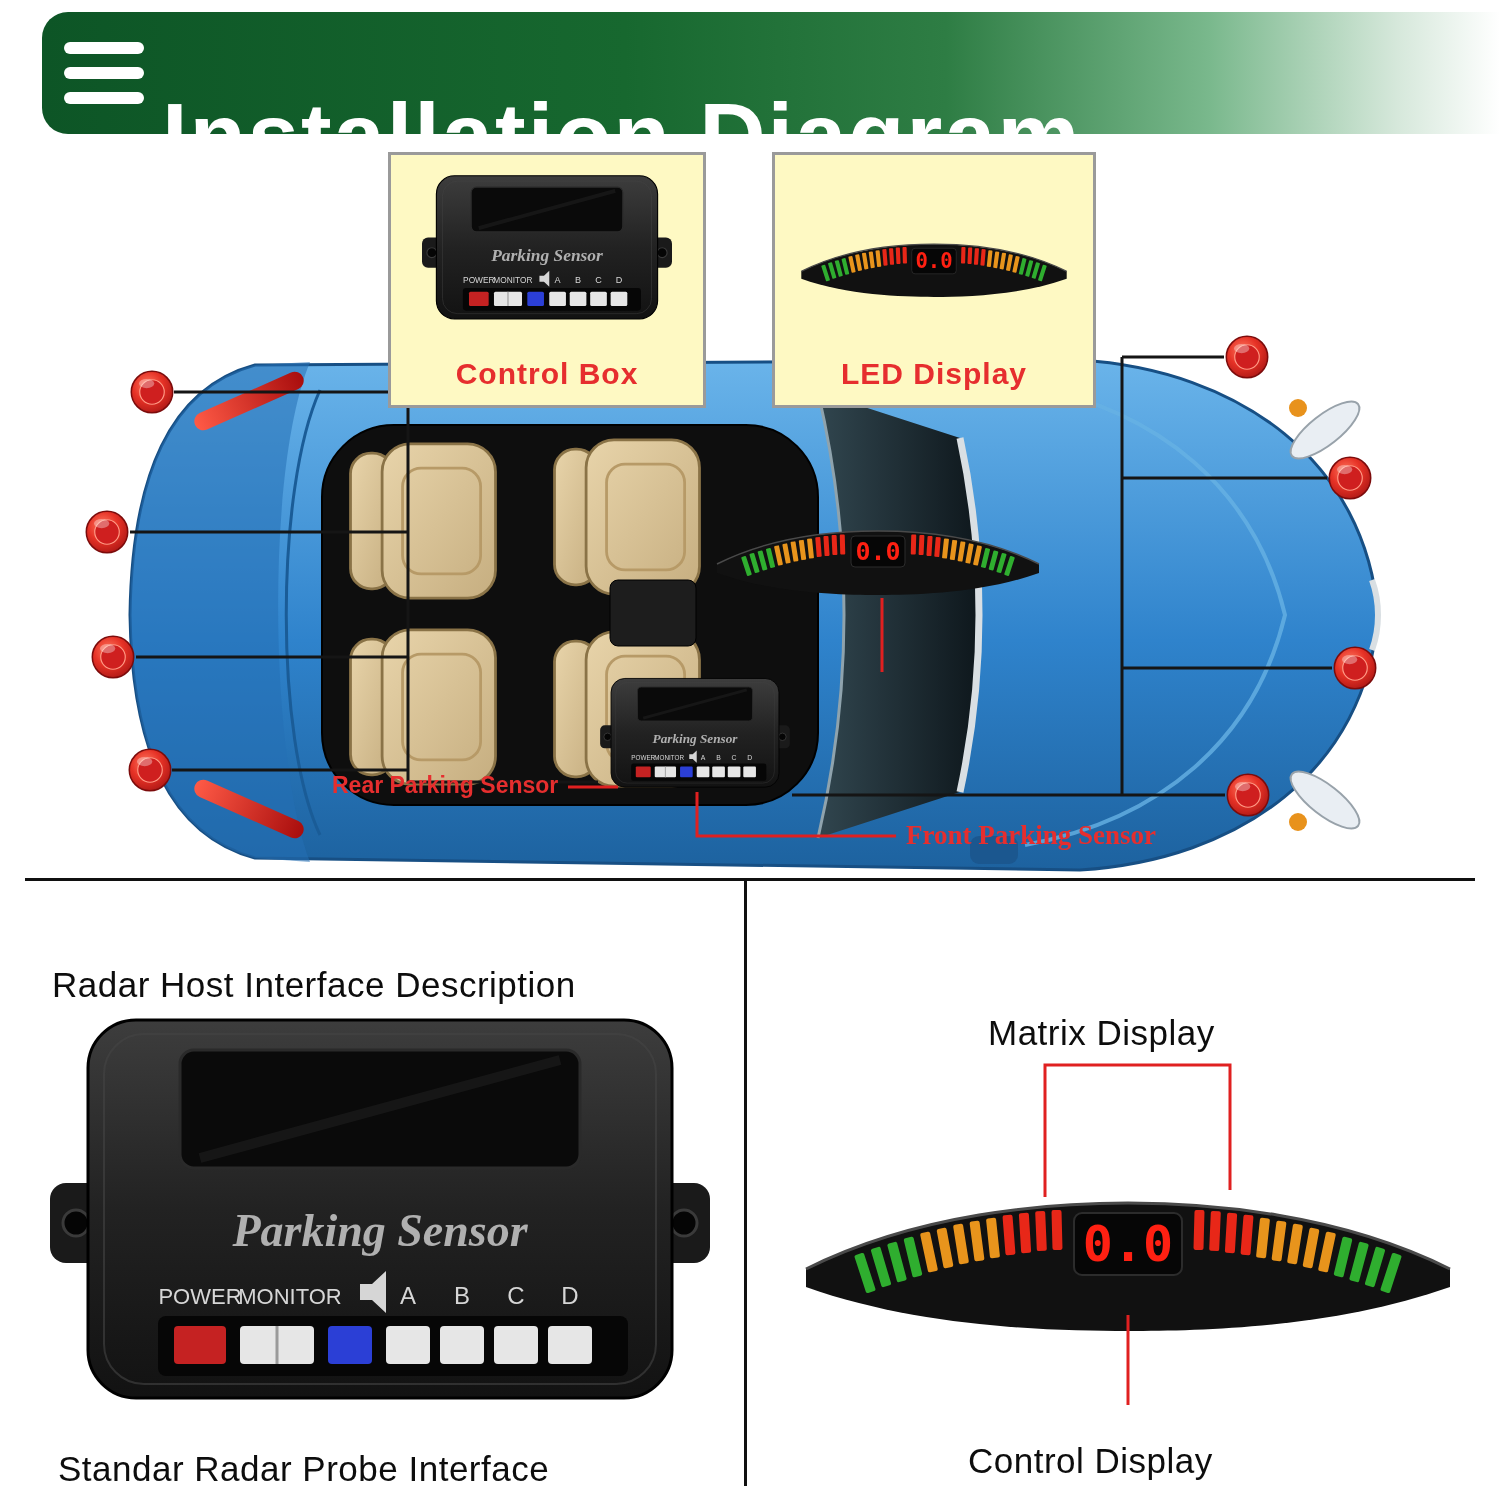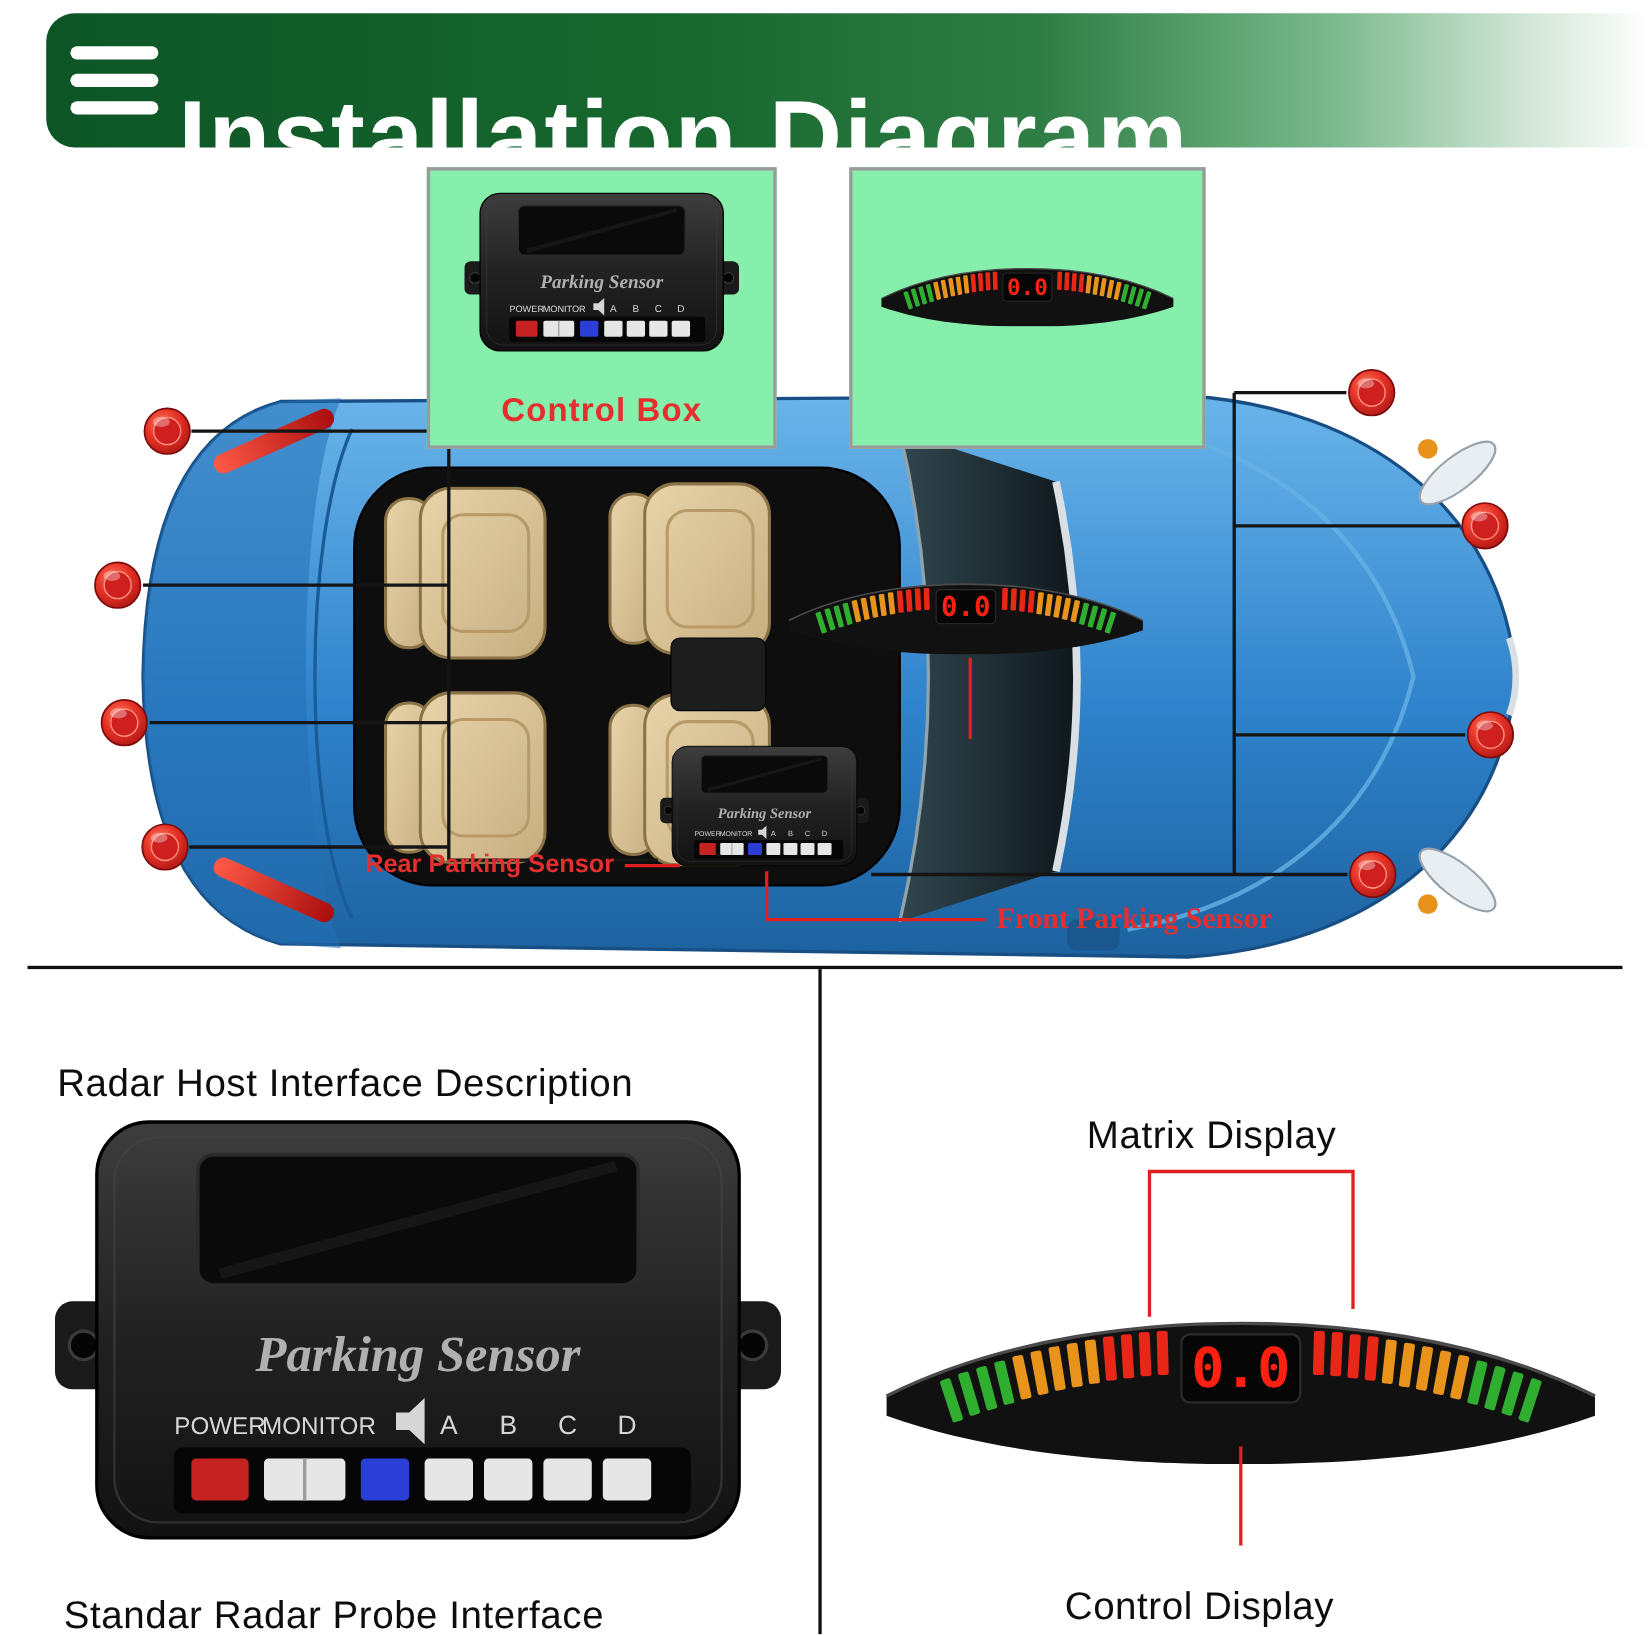--- a/index.html
+++ b/index.html
@@ -6,25 +6,25 @@
   .page{position:relative;width:1500px;height:1486px;background:#ffffff;
         font-family:"Liberation Sans",sans-serif;overflow:hidden;}
 
   
   .banner-band{position:absolute;left:42px;top:12px;right:0;height:122px;
     border-radius:26px 0 0 26px;
     background:linear-gradient(90deg,#0d5526 0%,#17682f 40%,#2e7d44 62%,#79b88c 80%,#d6e8db 93%,#ffffff 100%);}
   .menu-icon{position:absolute;left:64px;top:42px;width:80px;height:62px;
     display:flex;flex-direction:column;justify-content:space-between;}
   .menu-icon i{display:block;height:12px;border-radius:7px;background:#ffffff;}
-  .banner-title{position:absolute;left:162px;top:16px;font-size:92px;line-height:1;
+  .banner-title{position:absolute;left:162px;top:28px;font-size:92px;line-height:1;
     font-weight:bold;color:#ffffff;letter-spacing:2px;white-space:nowrap;}
 
   
-  .inset{position:absolute;border:3px solid #9a9a9a;background:#86efac;}
+  .inset{position:absolute;border:3px solid #9a9a9a;background:#fef9c3;}
   .inset-control{left:388px;top:152px;width:312px;height:250px;}
   .inset-led{left:772px;top:152px;width:318px;height:250px;}
   .inset-art-ctrl{position:absolute;left:31px;top:16px;}
   .inset-art-led{position:absolute;left:23px;top:80px;}
   .inset-label{position:absolute;left:0;right:0;bottom:14px;text-align:center;
     font-size:30px;font-weight:bold;color:#e62e2e;letter-spacing:1px;}
 
   
   .car-svg{position:absolute;left:70px;top:330px;}
   .red-label{position:absolute;font-weight:bold;color:#e62e2e;white-space:nowrap;}
@@ -219,20 +219,21 @@
   <div class="inset inset-control">
     <svg class="inset-art-ctrl" width="250" height="152" viewBox="0 0 660 400" xmlns="http://www.w3.org/2000/svg">
       <use href="#sym-ctrl" xlink:href="#sym-ctrl"></use>
     </svg>
     <div class="inset-label">Control Box</div>
   </div>
   <div class="inset inset-led">
     <svg class="inset-art-led" width="272" height="62" viewBox="0 0 660 150" xmlns="http://www.w3.org/2000/svg">
       <use href="#sym-led" xlink:href="#sym-led"></use>
     </svg>
+    <div class="inset-label">LED Display</div>
   </div>
 
   <div class="red-label rear-label">Rear Parking Sensor</div>
   <div class="red-label front-label">Front Parking Sensor</div>
 
   <div class="divider-h"></div>
   <div class="divider-v"></div>
 
   <h2 class="section-title host-title">Radar Host Interface Description</h2>
   <svg class="host-device-svg" width="660" height="400" viewBox="0 0 660 400" xmlns="http://www.w3.org/2000/svg">

